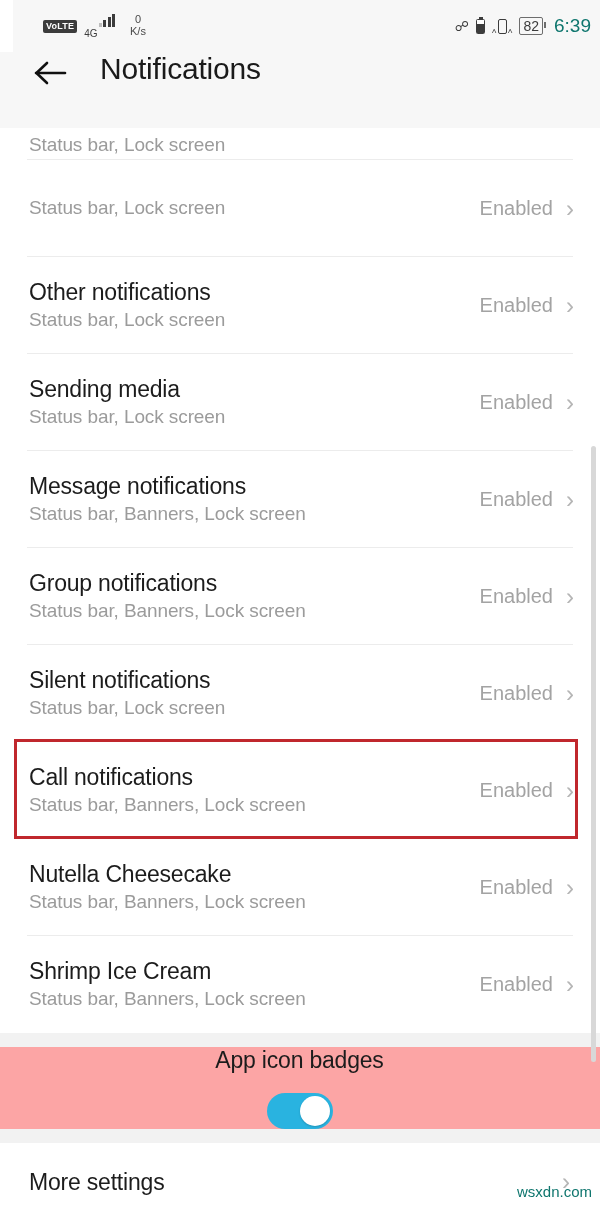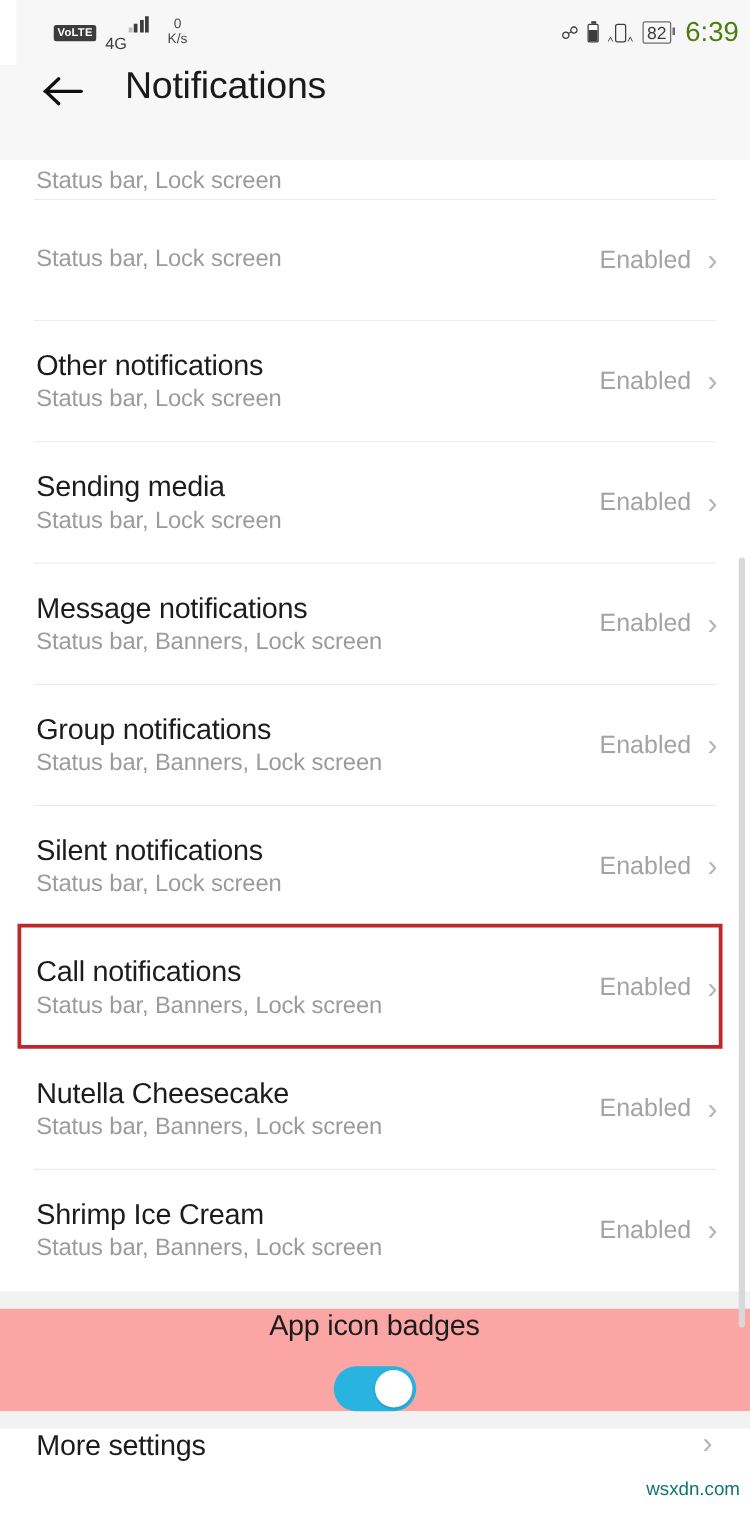--- a/index.html
+++ b/index.html
@@ -39,21 +39,21 @@
     color: #ffffff;
     font-size: 9px;
     font-weight: bold;
     letter-spacing: 0.2px;
     padding: 2px 3px 2px 3px;
     border-radius: 2px;
     line-height: 1;
   }
 
   .net-group { display: flex; align-items: flex-start; gap: 1px; }
-  .net-gen { font-size: 13px; color: #3c3c3c; line-height: 1; margin-top: 16px; }
+  .net-gen { font-size: 10px; color: #3c3c3c; line-height: 1; margin-top: 16px; }
   .bars { display: flex; align-items: flex-end; gap: 1.5px; height: 14px; }
   .bars i { display: block; width: 3px; background: #3c3c3c; }
   .bars i:nth-child(1) { height: 4px; background: #bdbdbd; }
   .bars i:nth-child(2) { height: 7px; }
   .bars i:nth-child(3) { height: 10px; }
   .bars i:nth-child(4) { height: 13px; }
 
   .speed {
     display: flex; flex-direction: column;
     align-items: center; line-height: 1.05;
@@ -95,21 +95,21 @@
     color: #3c3c3c;
     line-height: 1;
     position: relative;
   }
   .batt-pct::after {
     content: "";
     position: absolute; right: -4px; top: 4px;
     width: 2px; height: 6px; background: #6d6d6d;
   }
 
-  .clock { font-size: 22px; color: #4d7c0f; margin-left: 4px; }
+  .clock { font-size: 19px; color: #0f766e; margin-left: 4px; }
 
   
   .header {
     position: absolute;
     top: 52px; left: 0;
     width: 600px; height: 76px;
     background: #f7f7f7;
     display: flex;
     align-items: flex-start;
     padding-left: 30px;
@@ -196,21 +196,21 @@
     position: absolute;
     top: 3px; right: 3px;
     width: 30px; height: 30px;
     border-radius: 50%;
     background: #ffffff;
     box-shadow: 0 1px 2px rgba(0,0,0,0.18);
   }
 
   
   .more-row {
-    display: flex; align-items: flex-start; justify-content: space-between;
+    display: flex; align-items: center; justify-content: space-between;
     height: 78px;
     padding: 0 30px 0 29px;
     background: #ffffff;
   }
   .more-label { font-size: 23px; color: #1c1c1c; letter-spacing: -0.2px; }
 
   
   .highlight {
     position: absolute;
     left: 14px;

